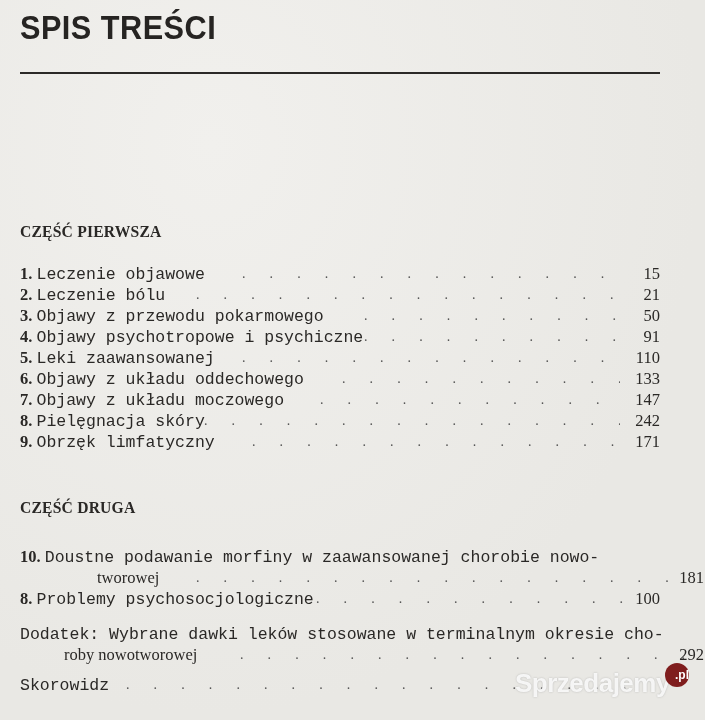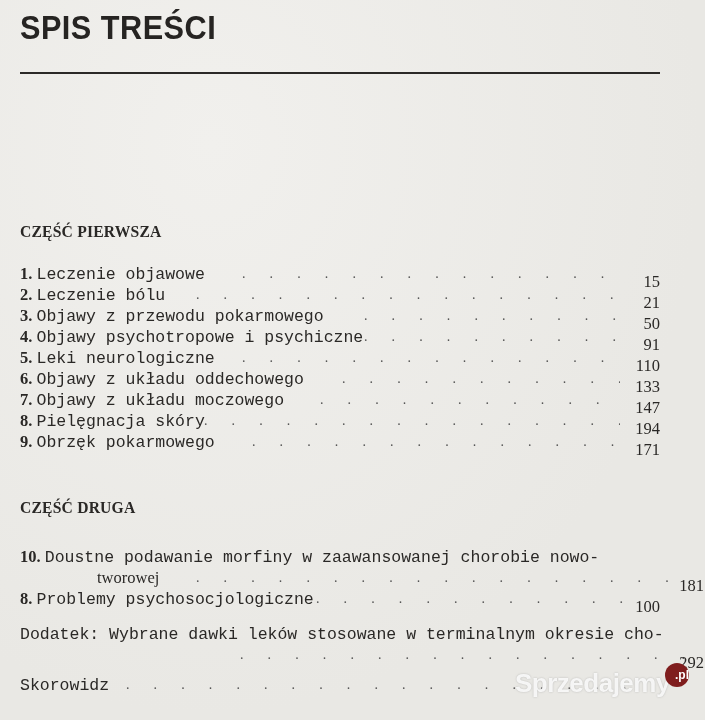--- a/index.html
+++ b/index.html
@@ -29,21 +29,21 @@
       position: absolute; left: 20px; width: 640px; height: 20px;
       font-size: 16.5px; line-height: 20px;
     }
     .toc-entry .num { font-weight: bold; display: inline-block; }
     .toc-entry .label { white-space: nowrap; font-family: Liberation Mono, monospace; }
     .dots {
       position: absolute; top: 0; height: 20px; overflow: hidden; white-space: nowrap;
       color: #555; letter-spacing: 10.3px; font-size: 14px;
     }
     .page {
-      position: absolute; right: 0; top: 8px; text-align: left;
+      position: absolute; right: 0; top: 0; text-align: left;
     }
     .line2 { position: absolute; left: 20px; width: 640px; height: 20px; font-size: 16.5px; line-height: 20px; margin-left: 44px; }
     .watermark {
       position: absolute; left: 515px; top: 668px;
       font-family: "Liberation Sans", sans-serif; font-weight: bold;
       font-size: 26px; color: rgba(255,255,255,0.85);
       text-shadow: 0 0 2px rgba(150,150,150,0.6);
       letter-spacing: -0.5px;
     }
     .wm-badge {
@@ -80,45 +80,45 @@
   <span class="page">50</span>
 </div>
 <div class="toc-entry" style="top:327px">
   <span class="num">4.</span>
   <span class="label">Objawy psychotropowe i psychiczne</span>
   <span class="dots" style="left:344px;width:256px">. . . . . . . . . . . . . . . . . . . . . . . . . . . . . . . . . . .</span>
   <span class="page">91</span>
 </div>
 <div class="toc-entry" style="top:348px">
   <span class="num">5.</span>
-  <span class="label">Leki  neurologiczne</span>
+  <span class="label">Leki  zaawansowanej</span>
   <span class="dots" style="left:222px;width:378px">. . . . . . . . . . . . . . . . . . . . . . . . . . . . . . . . . . .</span>
   <span class="page">110</span>
 </div>
 <div class="toc-entry" style="top:369px">
   <span class="num">6.</span>
   <span class="label">Objawy z układu oddechowego</span>
   <span class="dots" style="left:322px;width:278px">. . . . . . . . . . . . . . . . . . . . . . . . . . . . . . . . . . .</span>
   <span class="page">133</span>
 </div>
 <div class="toc-entry" style="top:390px">
   <span class="num">7.</span>
   <span class="label">Objawy z układu moczowego</span>
   <span class="dots" style="left:300px;width:300px">. . . . . . . . . . . . . . . . . . . . . . . . . . . . . . . . . . .</span>
   <span class="page">147</span>
 </div>
 <div class="toc-entry" style="top:411px">
   <span class="num">8.</span>
   <span class="label">Pielęgnacja  skóry</span>
   <span class="dots" style="left:184px;width:416px">. . . . . . . . . . . . . . . . . . . . . . . . . . . . . . . . . . .</span>
-  <span class="page">194</span>
+  <span class="page">242</span>
 </div>
 <div class="toc-entry" style="top:432px">
   <span class="num">9.</span>
-  <span class="label">Obrzęk  pokarmowego</span>
+  <span class="label">Obrzęk  limfatyczny</span>
   <span class="dots" style="left:232px;width:368px">. . . . . . . . . . . . . . . . . . . . . . . . . . . . . . . . . . .</span>
   <span class="page">171</span>
 </div>
 
 <div class="part-heading" style="top:498px">CZĘŚĆ DRUGA</div>
 
 <div class="toc-entry" style="top:547px">
   <span class="num">10.</span>
   <span class="label">Doustne  podawanie  morfiny  w  zaawansowanej  chorobie  nowo-</span>
 </div>
@@ -131,20 +131,21 @@
   <span class="num">8.</span>
   <span class="label">Problemy psychosocjologiczne</span>
   <span class="dots" style="left:296px;width:326px">. . . . . . . . . . . . . . . . . . . . . . . . . . . . . . . . . . .</span>
   <span class="page">100</span>
 </div>
 
 <div class="toc-entry" style="top:624px">
   <span class="label">Dodatek: Wybrane dawki leków stosowane w terminalnym okresie cho-</span>
 </div>
 <div class="line2" style="top:645px">
+  <span>roby nowotworowej</span>
   <span class="dots" style="left:176px;width:446px">. . . . . . . . . . . . . . . . . . . . . . . . . . . . . . . . . . .</span>
   <span class="page">292</span>
 </div>
 
 <div class="toc-entry" style="top:675px">
   <span class="label">Skorowidz</span>
   <span class="dots" style="left:106px;width:500px">. . . . . . . . . . . . . . . . . . . . . . . . . . . . . . . . . . .</span>
 </div>
 
 <div class="watermark">Sprzedajemy</div>

